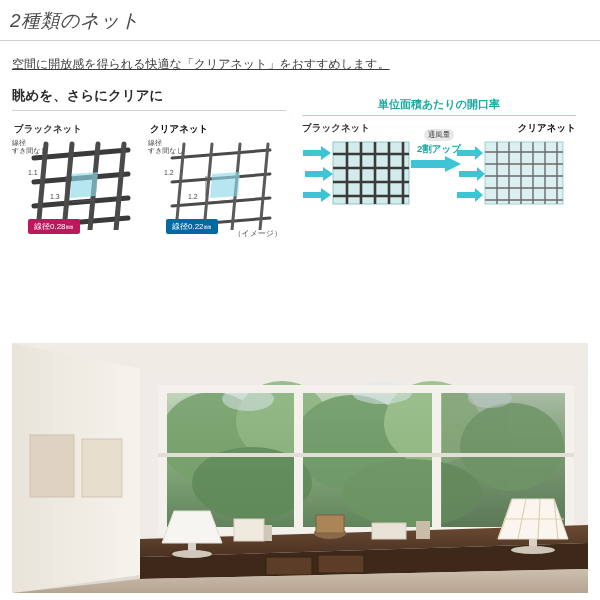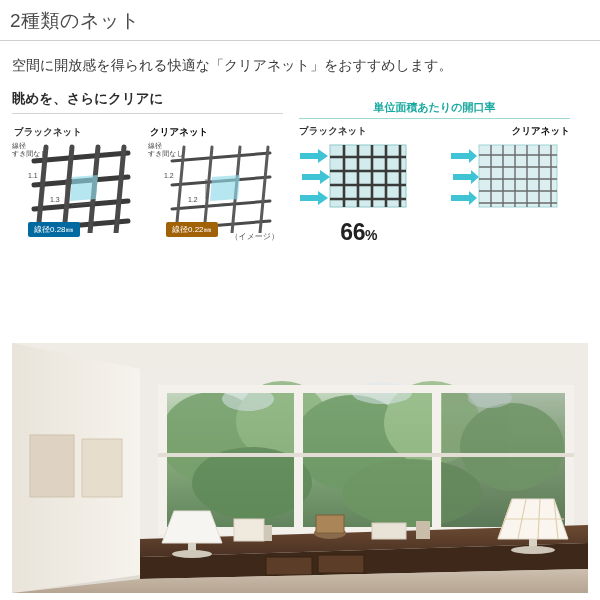--- a/index.html
+++ b/index.html
@@ -16,33 +16,35 @@
   
   .page-header {
     padding:8px 10px 6px 10px;
     border-bottom:1px solid #cfcfcf;
   }
   .page-title {
     font-size:19px;
     color:#4a4a4a;
     font-weight:400;
     letter-spacing:0.5px;
+    font-style:italic;
   }
 
   .lead {
-    font-size:14px;
+    font-size:12px;
     color:#3c3c3c;
     padding:14px 12px 0 12px;
     line-height:1.5;
+    text-decoration:underline;
   }
 
   
   .cols {
     display:flex;
-    padding:14px 30px 0 12px;
+    padding:14px 24px 0 12px;
     gap:16px;
   }
   .col { width:50%; }
 
   .col-heading {
     font-size:13.5px;
     font-weight:bold;
     color:#2c2c2c;
     padding-bottom:5px;
     border-bottom:1px solid #d2d2d2;
@@ -82,22 +84,22 @@
   }
 
   .wire-chip {
     position:absolute;
     font-size:8px;
     color:#fff;
     padding:2px 6px;
     border-radius:2px;
     white-space:nowrap;
   }
-  .wire-chip.black { background:#0369a1; }
-  .wire-chip.clear { background:#a16207; }
+  .wire-chip.black { background:#be185d; }
+  .wire-chip.clear { background:#0369a1; }
 
   .image-note {
     position:absolute;
     font-size:8px;
     color:#555;
     right:4px;
     bottom:14px;
   }
 
   
@@ -282,25 +284,31 @@
               <line x1="30" y1="30" x2="106" y2="30"></line>
               <line x1="30" y1="44" x2="106" y2="44"></line>
               <line x1="30" y1="58" x2="106" y2="58"></line>
             </g>
             <g fill="#3fc4d6">
               <polygon points="0,12 18,12 18,8 28,15 18,22 18,18 0,18"></polygon>
               <polygon points="2,33 20,33 20,29 30,36 20,43 20,39 2,39"></polygon>
               <polygon points="0,54 18,54 18,50 28,57 18,64 18,60 0,60"></polygon>
             </g>
           </svg>
-          <div class="ratio-val">
-            <span>66</span><span class="pct">%</span>
-          </div>
         </div>
 
+        <div class="mid-badge">
+          <div class="t1">通風量</div>
+          <div class="t2">2割アップ</div>
+          <svg width="56" height="22" viewBox="0 0 56 22">
+            <g fill="#3fc4d6">
+              <polygon points="0,4 34,4 34,0 50,8 34,16 34,12 0,12"></polygon>
+            </g>
+          </svg>
+        </div>
 
         <div class="ratio-item">
           <div class="ratio-name right">クリアネット</div>
           <svg width="118" height="70" viewBox="0 0 118 70">
             <rect x="28" y="4" width="78" height="62" fill="#cfeaec" fill-opacity="0.75" stroke="#9ed3d6" stroke-width="1"></rect>
             <g stroke="#6a6a6a" stroke-width="1.4">
               <line x1="40" y1="4" x2="40" y2="66"></line>
               <line x1="52" y1="4" x2="52" y2="66"></line>
               <line x1="64" y1="4" x2="64" y2="66"></line>
               <line x1="76" y1="4" x2="76" y2="66"></line>

